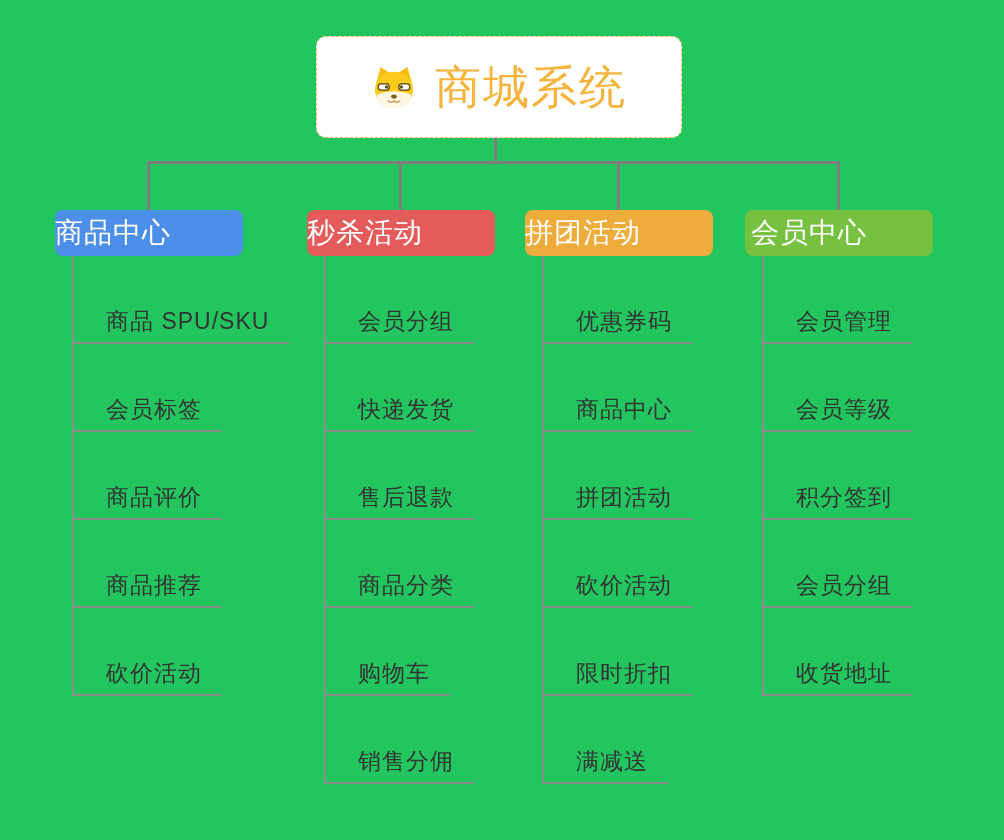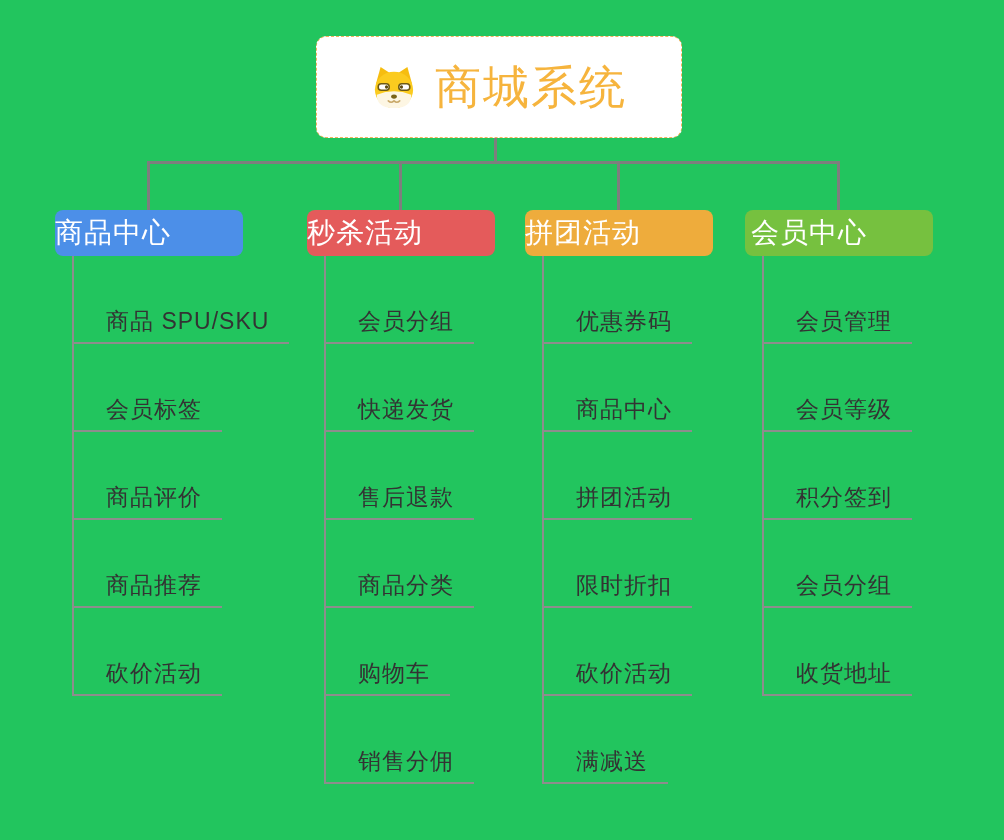--- a/index.html
+++ b/index.html
@@ -172,24 +172,24 @@
         <li class="child-row">
           <span>优惠券码</span>
         </li>
         <li class="child-row">
           <span>商品中心</span>
         </li>
         <li class="child-row">
           <span>拼团活动</span>
         </li>
         <li class="child-row">
+          <span>砍价活动</span>
+        </li>
+        <li class="child-row">
           <span>限时折扣</span>
-        </li>
-        <li class="child-row">
-          <span>砍价活动</span>
         </li>
         <li class="child-row">
           <span>满减送</span>
         </li>
       </ul>
   </div>
 
   <div class="branch b4">
     <div class="branch-node" style="background: rgb(118, 193, 63); padding-left: 6px;">
       <span>会员中心</span>

